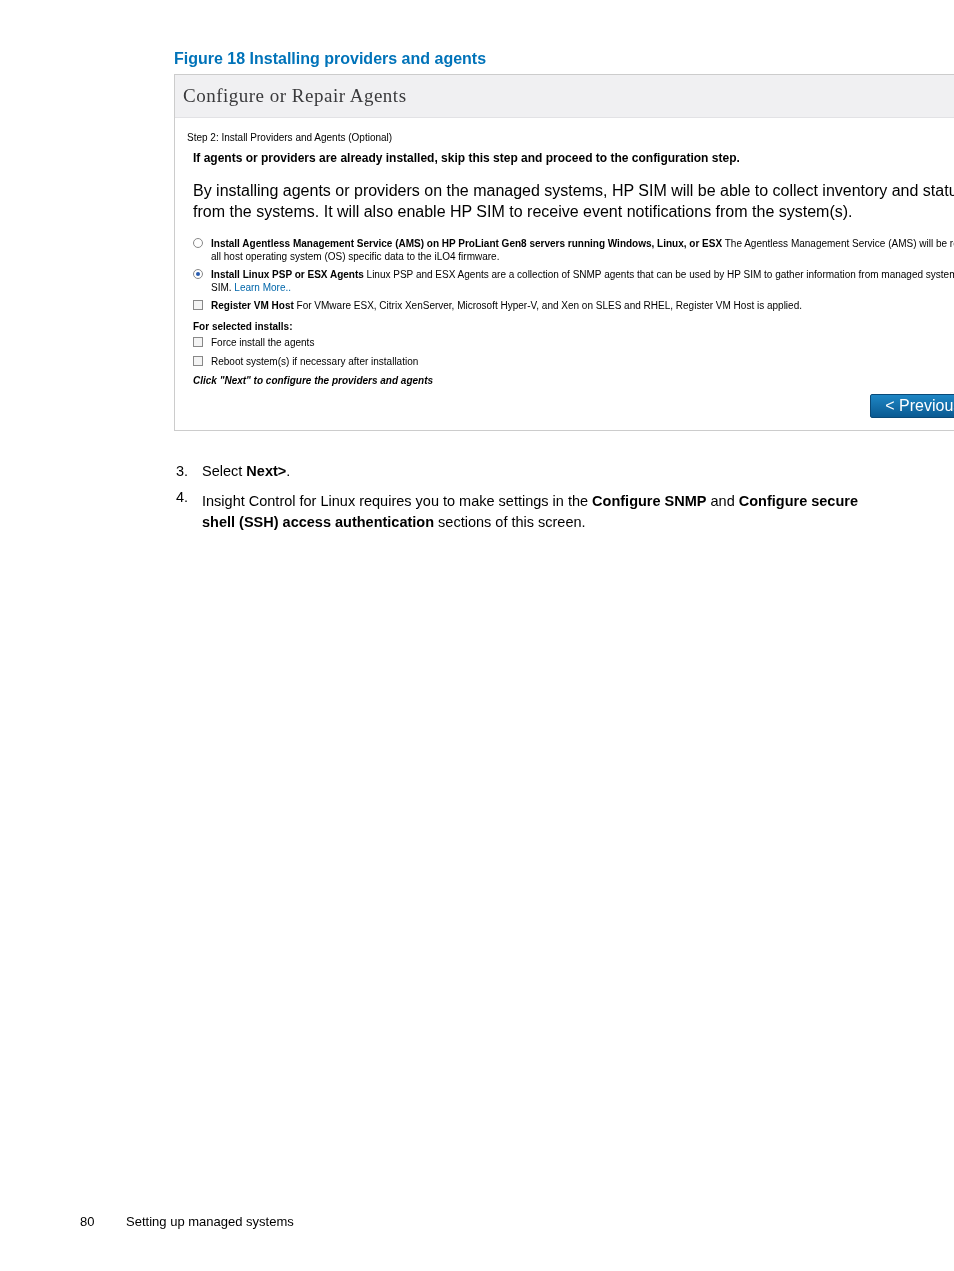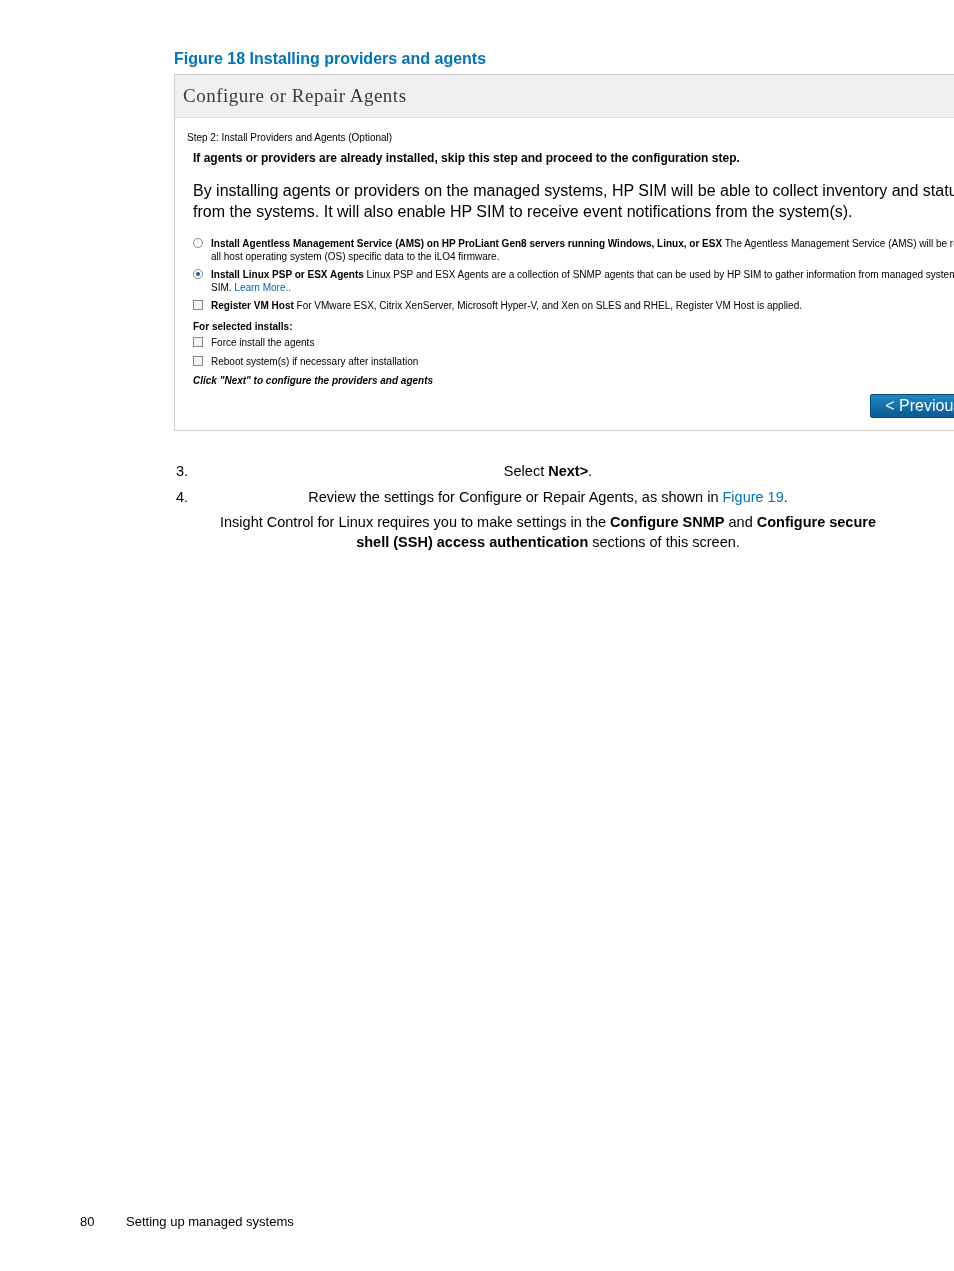--- a/index.html
+++ b/index.html
@@ -122,21 +122,21 @@
   }
   .below {
     margin-top: 30px;
     font-family: Arial, "Helvetica Neue", sans-serif;
     font-size: 14.5px;
     line-height: 1.4;
   }
   .ol { padding-left: 0; }
   .li { display: flex; margin-bottom: 6px; }
   .num { width: 28px; flex-shrink: 0; padding-left: 2px; }
-  .li-body { flex: 1; text-align: center; }
+  .li-body { flex: 1; }
   .li-body .bold { font-weight: bold; }
   .li-body .xref { color: #0073b9; }
   .footer {
     position: absolute;
     bottom: 42px;
     left: 80px;
     font-size: 13px;
   }
   .footer .pg { margin-right: 28px; }
 </style>
@@ -199,23 +199,20 @@
     <div class="ol">
       <div class="li">
         <div class="num">3.</div>
         <div class="li-body">
           <span>Select </span><span class="bold">Next&gt;</span><span>.</span>
         </div>
       </div>
       <div class="li">
         <div class="num">4.</div>
         <div class="li-body">
-          <div>
-            <span>Review the settings for Configure or Repair Agents, as shown in </span><span class="xref">Figure 19</span><span>.</span>
-          </div>
           <div style="margin-top:4px;">
             <span>Insight Control for Linux requires you to make settings in the </span><span class="bold">Configure SNMP</span><span> and </span><span class="bold">Configure secure shell (SSH) access authentication</span><span> sections of this screen.</span>
           </div>
         </div>
       </div>
     </div>
   </div>
 </div>
 
 <div class="footer">

